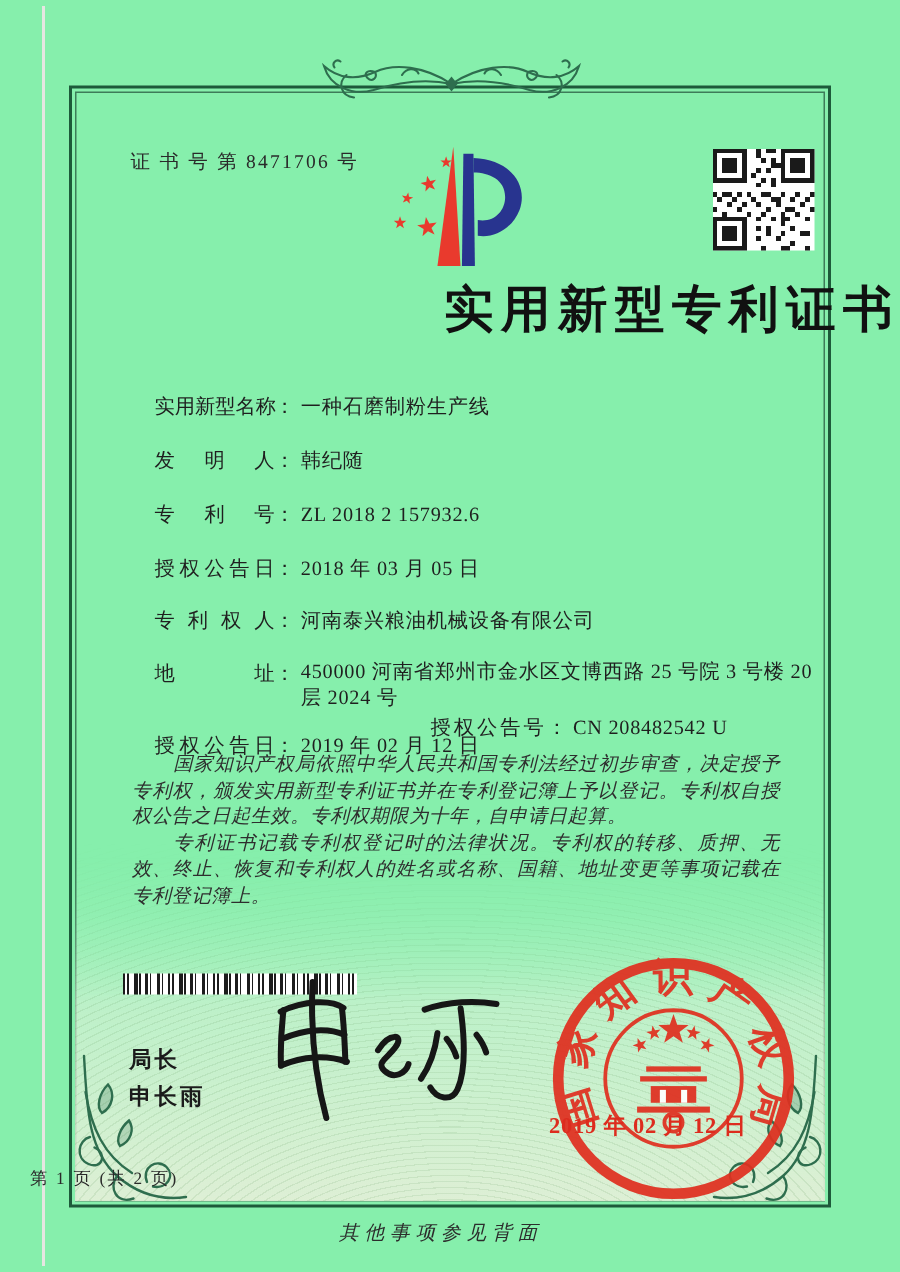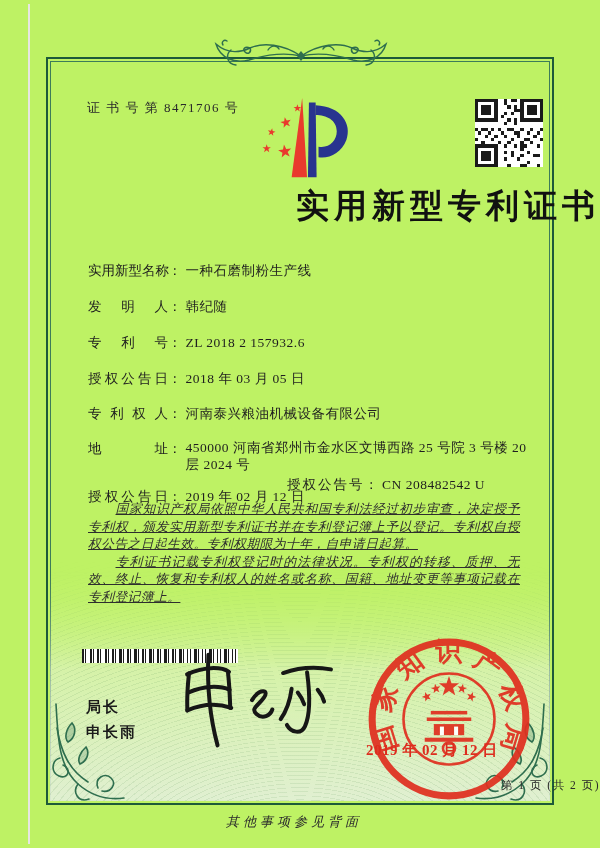--- a/index.html
+++ b/index.html
@@ -1,16 +1,16 @@
 <!DOCTYPE html>
 <html><head>
 <meta charset="utf-8">
 <style>
   html,body{margin:0;padding:0;background:#fff;}
-  #page{position:relative;width:600px;height:848px;background:#bef264;overflow:hidden;
+  #page{position:relative;width:600px;height:848px;background:#86efac;overflow:hidden;
         font-family:"Liberation Serif","DejaVu Serif",serif;color:#222;}
   .scan-edge{position:absolute;left:28px;top:4px;bottom:4px;width:2px;background:#e6e6e2;}
 
   
   .frame{position:absolute;left:46px;top:57px;width:508px;height:748px;
          border:2.5px solid #1d5a3a;box-sizing:border-box;}
   .frame-inner{position:absolute;inset:2px;border:1px solid #3d7c59;}
   
   .tint{position:absolute;left:2px;right:2px;bottom:2px;height:240px;
         background:
@@ -26,46 +26,46 @@
   .corner-right{left:472px;top:698px;transform:scaleX(-1);}
 
   .cert-no{position:absolute;left:87px;top:99px;font-size:13px;letter-spacing:1.5px;color:#2a2a2a;}
   .logo{position:absolute;left:259px;top:93px;}
   .qr{position:absolute;left:475px;top:99px;}
 
   .title{position:absolute;left:0;right:0;top:184px;text-align:right;
          font-size:33px;font-weight:bold;letter-spacing:5px;color:#111;}
 
   .frow{position:absolute;left:88px;font-size:13.5px;color:#1f1f1f;white-space:nowrap;}
-  .flabel{display:inline-block;width:80px;text-align:justify;text-align-last:justify;vertical-align:top;}
+  .flabel{display:inline-block;width:80px;text-align:justify;text-align-last:justify;vertical-align:top;margin-left:15px;}
   .fcolon{margin:0 4px 0 0;}
   .fvalue{letter-spacing:0.5px;}
   .frow-addr{white-space:normal;}
   .frow-addr .fvalue{display:inline-block;width:354px;vertical-align:top;
                      word-break:break-all;line-height:16.5px;}
   .flabel2{letter-spacing:2px;margin-top:26px;}
 
   .body-text{position:absolute;left:88px;top:501px;width:432px;}
   .body-text p{margin:0;font-size:12.8px;line-height:17.6px;font-style:italic;
-               text-align:justify;text-indent:2.15em;letter-spacing:0.4px;color:#2e2e2e;text-decoration:underline;}
+               text-align:justify;text-indent:2.15em;letter-spacing:0.4px;color:#2e2e2e;}
 
   .barcode{position:absolute;left:82px;top:649px;width:156px;height:14px;
            background:repeating-linear-gradient(90deg,
              #1c1c1c 0 1.5px,#fff 1.5px 3px,#1c1c1c 3px 4px,#fff 4px 7.5px,
              #1c1c1c 7.5px 10px,#fff 10px 11px,#1c1c1c 11px 12px,#fff 12px 15px);}
 
   .signer{position:absolute;left:86px;top:694px;font-family:"Liberation Sans","DejaVu Sans",sans-serif;
           font-size:15px;font-weight:600;letter-spacing:2px;color:#1b1b1b;line-height:25px;}
   .signature{position:absolute;left:172px;top:648px;}
 
   .seal{position:absolute;left:360px;top:630px;}
   .seal-date{position:absolute;left:366px;top:741px;font-size:15px;font-weight:bold;
              color:#dd2c1e;letter-spacing:0.5px;white-space:nowrap;}
 
-  .page-num{position:absolute;left:0;right:0;top:778px;text-align:right;
+  .page-num{position:absolute;left:0;right:0;top:778px;text-align:left;
             font-size:11.5px;letter-spacing:1.5px;color:#2a2a2a;padding-left:20px;}
   .back-note{position:absolute;left:0;right:12px;top:813px;text-align:center;
              font-size:13px;font-style:italic;letter-spacing:4px;color:#2c2c2c;}
 </style>
 </head>
 <body>
 
 <svg width="0" height="0" style="position:absolute">
   <defs>
     <path id="star-shape" d="M0,-10 L2.35,-3.24 9.51,-3.09 3.8,1.24 5.88,8.09 0,4 -5.88,8.09 -3.8,1.24 -9.51,-3.09 -2.35,-3.24 Z"></path>

